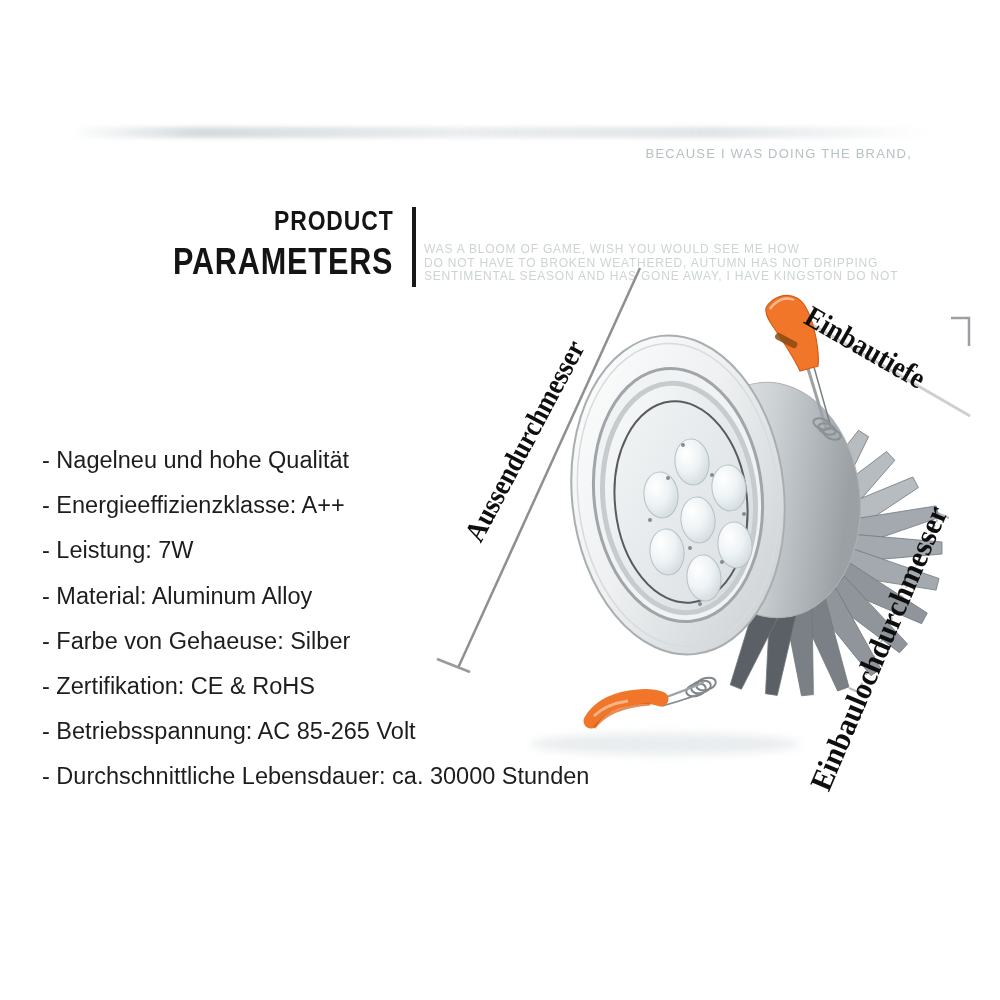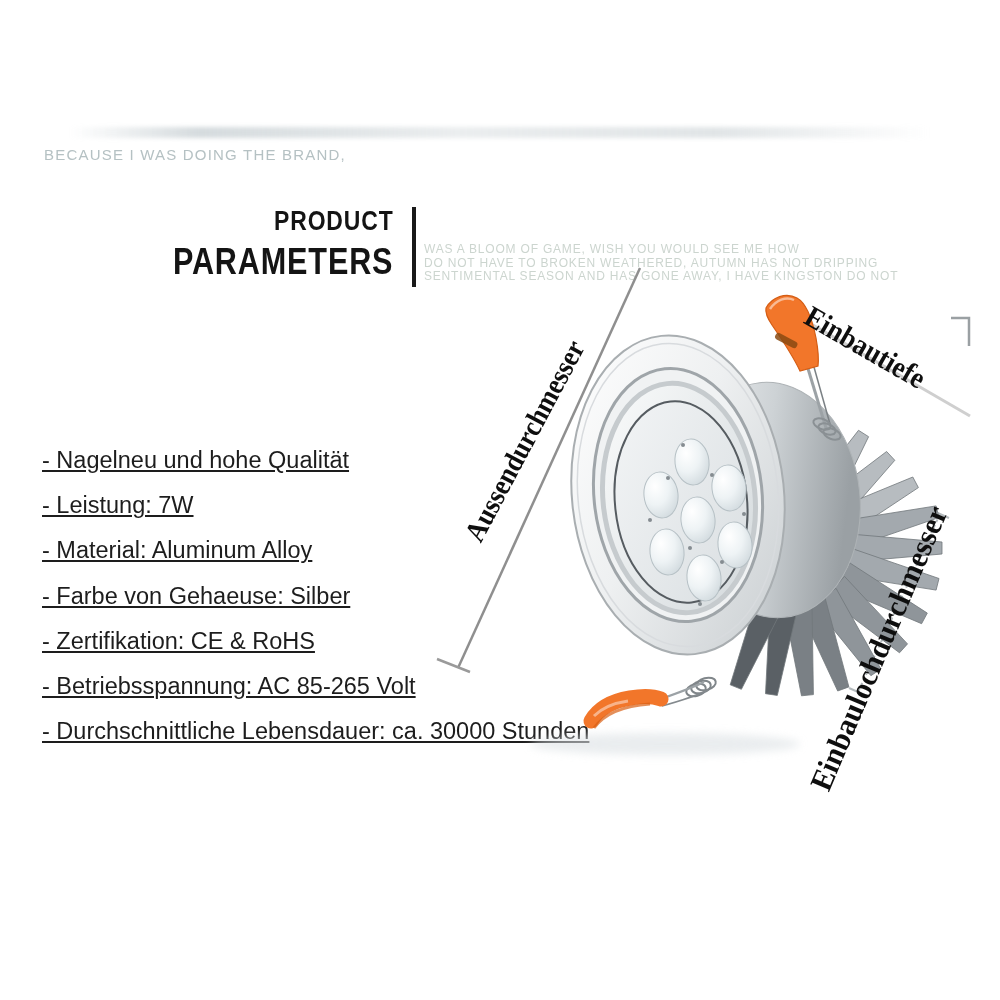--- a/index.html
+++ b/index.html
@@ -2,33 +2,33 @@
 <html><head>
 <meta charset="utf-8">
 <style>
   html,body{margin:0;padding:0;background:#fff;}
   .canvas{position:relative;width:1000px;height:1000px;background:#ffffff;overflow:hidden;
           font-family:"Liberation Sans",sans-serif;}
   
   .top-smear{position:absolute;left:70px;top:127px;width:860px;height:11px;filter:blur(2px);
     background:linear-gradient(90deg,rgba(188,197,201,0) 0%,rgba(178,189,194,.55) 15%,
       rgba(188,197,201,.30) 45%,rgba(188,197,201,.45) 75%,rgba(188,197,201,0) 100%);}
-  .tagline1{position:absolute;top:146px;left:0;width:912px;text-align:left;
-    font-size:15px;letter-spacing:1.2px;color:#b5c1c3;white-space:nowrap;padding-left:44px;}
+  .tagline1{position:absolute;top:146px;left:0;width:912px;text-align:right;
+    font-size:13px;letter-spacing:1.2px;color:#b5c1c3;white-space:nowrap;}
   .tagline2{position:absolute;top:165px;left:118px;font-size:12.5px;letter-spacing:.4px;
     color:#bfc9cb;white-space:nowrap;}
   .title-product{position:absolute;top:206px;right:607px;font-size:27px;font-weight:bold;
     letter-spacing:1px;color:#141414;transform:scaleX(.85);transform-origin:right center;white-space:nowrap;}
   .title-parameters{position:absolute;top:241px;right:607px;font-size:36px;font-weight:bold;
     letter-spacing:1px;color:#141414;transform:scaleX(.85);transform-origin:right center;white-space:nowrap;}
   .title-bar{position:absolute;left:412px;top:207px;width:4px;height:80px;background:#191919;}
   .watermark{position:absolute;left:424px;top:243px;font-size:12px;line-height:13.5px;
     color:#ccd5cf;letter-spacing:.8px;white-space:nowrap;}
   .features{position:absolute;left:42px;top:438px;}
-  .feature-line{height:45.2px;line-height:45.2px;font-size:23.5px;color:#1d1d1d;white-space:nowrap;text-decoration:underline;}
+  .feature-line{height:45.2px;line-height:45.2px;font-size:23.5px;color:#1d1d1d;white-space:nowrap;}
   .dim-label{position:absolute;font-family:"Liberation Serif",serif;font-weight:700;
     color:#0e0e0e;white-space:nowrap;}
   #label-aussen{left:487px;top:514px;font-size:29px;transform:rotate(-62deg) scaleX(.9);
     transform-origin:left bottom;}
   #label-tiefe{left:816px;top:299px;font-size:30px;transform:rotate(30deg) scaleX(.9);
     transform-origin:left top;}
   #label-loch{left:836px;top:760px;font-size:31px;transform:rotate(-67deg) scaleX(.95);
     transform-origin:left bottom;}
   svg.scene{position:absolute;left:0;top:0;}
 </style>
@@ -45,20 +45,21 @@
   <div class="title-bar"></div>
 
   <div class="watermark">
     <div>WAS A BLOOM OF GAME, WISH YOU WOULD SEE ME HOW</div>
     <div>DO NOT HAVE TO BROKEN WEATHERED, AUTUMN HAS NOT DRIPPING</div>
     <div>SENTIMENTAL SEASON AND HAS GONE AWAY, I HAVE KINGSTON  DO NOT</div>
   </div>
 
   <div class="features">
     <div class="feature-line">- Nagelneu und hohe Qualität</div>
+    <div class="feature-line">- Energieeffizienzklasse: A++</div>
     <div class="feature-line">- Leistung: 7W</div>
     <div class="feature-line">- Material: Aluminum Alloy</div>
     <div class="feature-line">- Farbe von Gehaeuse: Silber</div>
     <div class="feature-line">- Zertifikation: CE &amp; RoHS</div>
     <div class="feature-line">- Betriebsspannung: AC 85-265 Volt</div>
     <div class="feature-line">- Durchschnittliche Lebensdauer: ca. 30000 Stunden</div>
   </div>
 
   <svg class="scene" width="1000" height="1000" viewBox="0 0 1000 1000">
     <defs>

